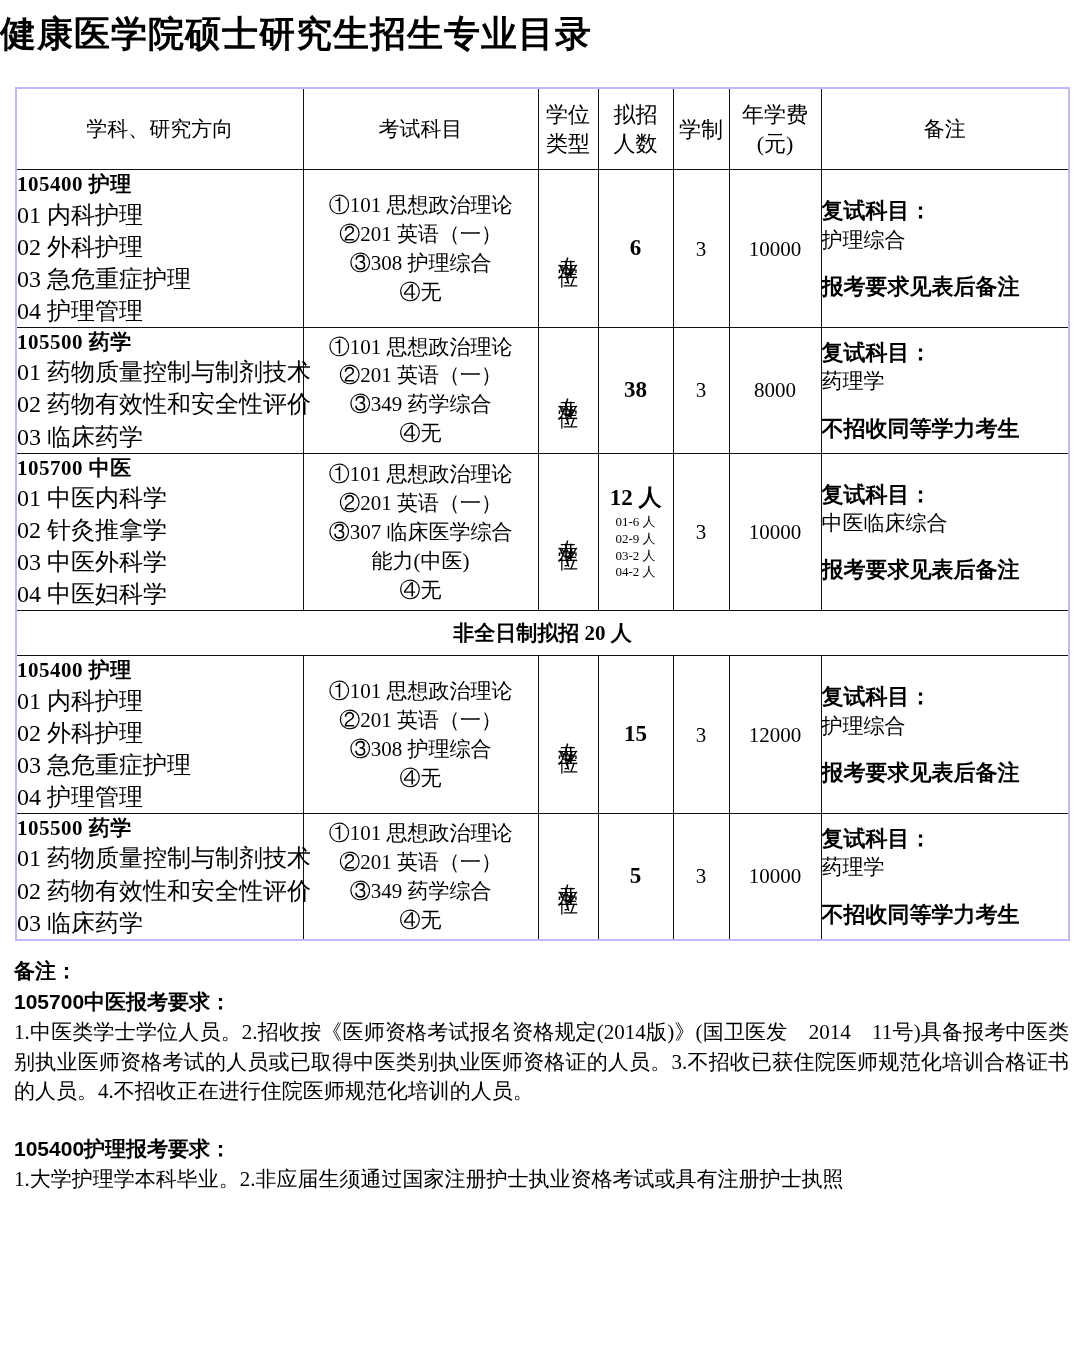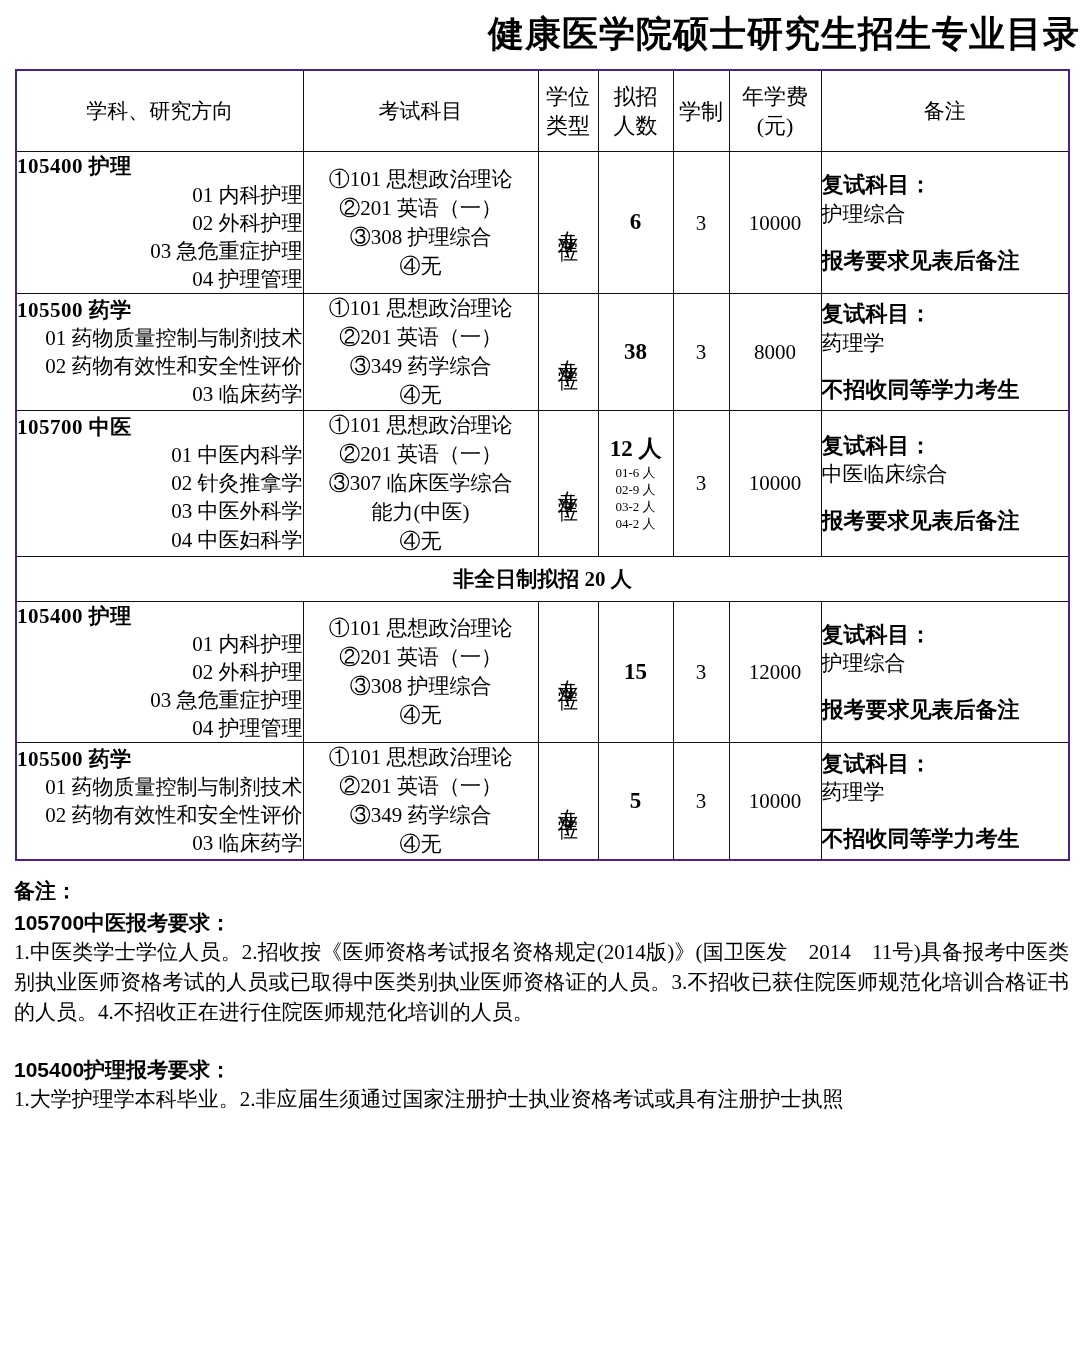--- a/index.html
+++ b/index.html
@@ -15,36 +15,36 @@
     overflow: hidden;
   }
   .page {
     position: relative;
     width: 1080px;
     height: 1348px;
     box-sizing: border-box;
   }
 
   .doc-title {
-    text-align: right;
+    text-align: left;
     font-family: "Liberation Serif", "DejaVu Serif", serif;
     font-weight: bold;
     font-size: 36px;
     letter-spacing: 1px;
     padding-top: 14px;
-    padding-bottom: 14px;
+    padding-bottom: 32px;
     line-height: 1.15;
   }
 
   table.catalog {
     border-collapse: collapse;
     table-layout: fixed;
     width: 1053px;
     margin-left: 15px;
-    border: 2px solid #4c1d95;
+    border: 2px solid #c4b5fd;
   }
   table.catalog td {
     border: 1px solid #111;
     padding: 0;
     vertical-align: middle;
     font-size: 21px;
     line-height: 1.34;
   }
 
   
@@ -83,23 +83,22 @@
     text-align: left;
   }
   .cell-field .major {
     font-weight: bold;
     font-size: 21px;
     letter-spacing: 0.5px;
     white-space: nowrap;
     font-family: Liberation Serif, serif;
   }
   .cell-field .dir {
-    font-size: 21px;
-    white-space: nowrap;
-    text-align: right;
+    font-size: 24px;
+    white-space: nowrap;
   }
 
   .cell-subject {
     padding: 6px 3px 6px 7px;
     vertical-align: middle;
     text-align: center;
   }
   .cell-subject .sub {
     font-size: 21px;
     white-space: nowrap;

